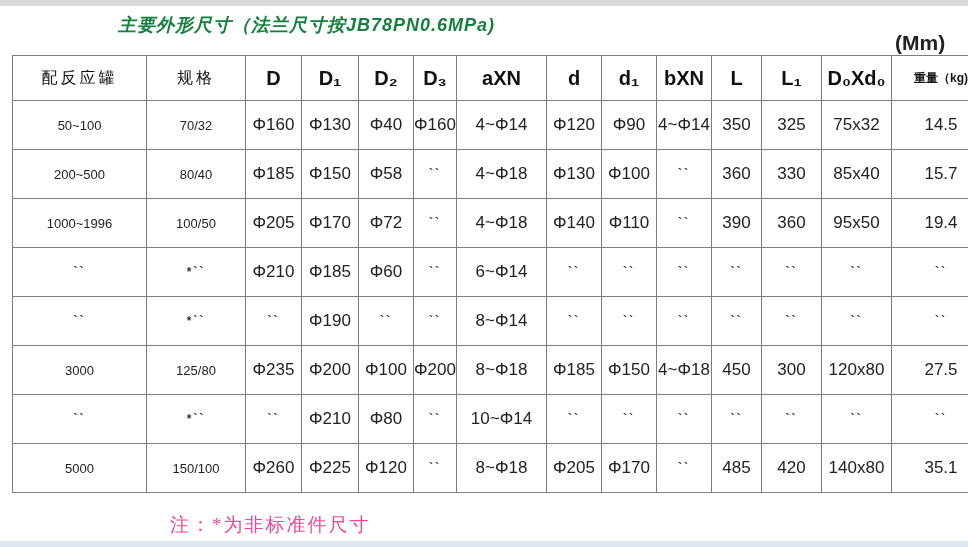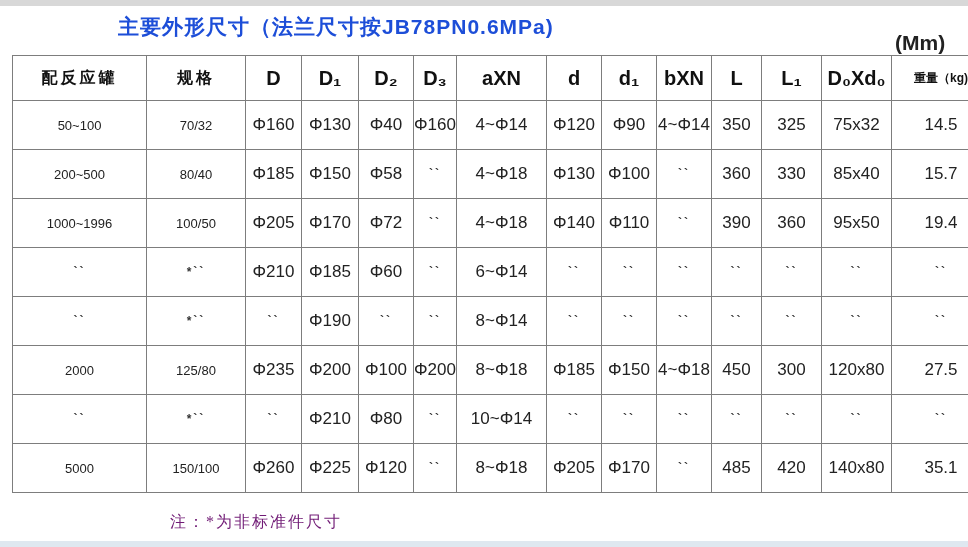--- a/index.html
+++ b/index.html
@@ -13,22 +13,22 @@
   .top-strip {
     position:absolute; top:0; left:0; width:968px; height:6px;
     background:#d8d8d8;
   }
   .bottom-strip {
     position:absolute; bottom:0; left:0; width:968px; height:6px;
     background:#dfe8f0;
   }
   .page-title {
     position:absolute; top:13px; left:118px;
-    font-size:21px; font-weight:bold; letter-spacing:1px;
-    color:#1d4ed8; white-space:nowrap;
+    font-size:18px; font-weight:bold; letter-spacing:1px;
+    color:#15803d; white-space:nowrap;font-style:italic;
   }
   .unit-label {
     position:absolute; top:31px; left:895px;
     font-size:21px; font-weight:bold; color:#222;
   }
   .table-wrap {
     position:absolute; top:55px; left:12px;
     width:956px; height:446px; overflow:hidden;
   }
   table.spec {
@@ -40,37 +40,37 @@
     text-align:center; vertical-align:middle;
     white-space:nowrap; overflow:visible;
     padding:0;
   }
   table.spec th {
     height:44px; font-size:20px; font-weight:bold;
     color:#111; background:#fff;
   }
   table.spec th:nth-child(1),
   table.spec th:nth-child(2) {
-    font-size:16px; font-weight:700; letter-spacing:3px;
+    font-size:16px; font-weight:400; letter-spacing:3px;
   }
   table.spec th:nth-child(14) {
     font-size:12px; font-weight:bold; letter-spacing:0;
   }
   table.spec td {
     height:48px; font-size:17px; color:#222; background:#fff;
   }
   table.spec td:nth-child(1),
   table.spec td:nth-child(2) { font-size:13px; }
   table.spec td.ditto {
     font-size:12px; letter-spacing:2px; color:#333;
     font-weight:bold;
   }
   .footnote {
     position:absolute; top:512px; left:170px;
-    font-size:16px; color:#701a75; letter-spacing:2px;
+    font-size:19px; color:#ec4899; letter-spacing:2px;
     font-family:"Liberation Serif","DejaVu Serif",serif;
     white-space:nowrap;
   }
 </style>
 </head>
 <body>
 
 <div class="top-strip"></div>
 
 <div class="page-title">主要外形尺寸（法兰尺寸按JB78PN0.6MPa)</div>
@@ -187,21 +187,21 @@
           <td>8~Φ14</td>
           <td class="ditto">``</td>
           <td class="ditto">``</td>
           <td class="ditto">``</td>
           <td class="ditto">``</td>
           <td class="ditto">``</td>
           <td class="ditto">``</td>
           <td class="ditto">``</td>
         </tr>
         <tr>
-          <td>2000</td>
+          <td>3000</td>
           <td>125/80</td>
           <td>Φ235</td>
           <td>Φ200</td>
           <td>Φ100</td>
           <td>Φ200</td>
           <td>8~Φ18</td>
           <td>Φ185</td>
           <td>Φ150</td>
           <td>4~Φ18</td>
           <td>450</td>

